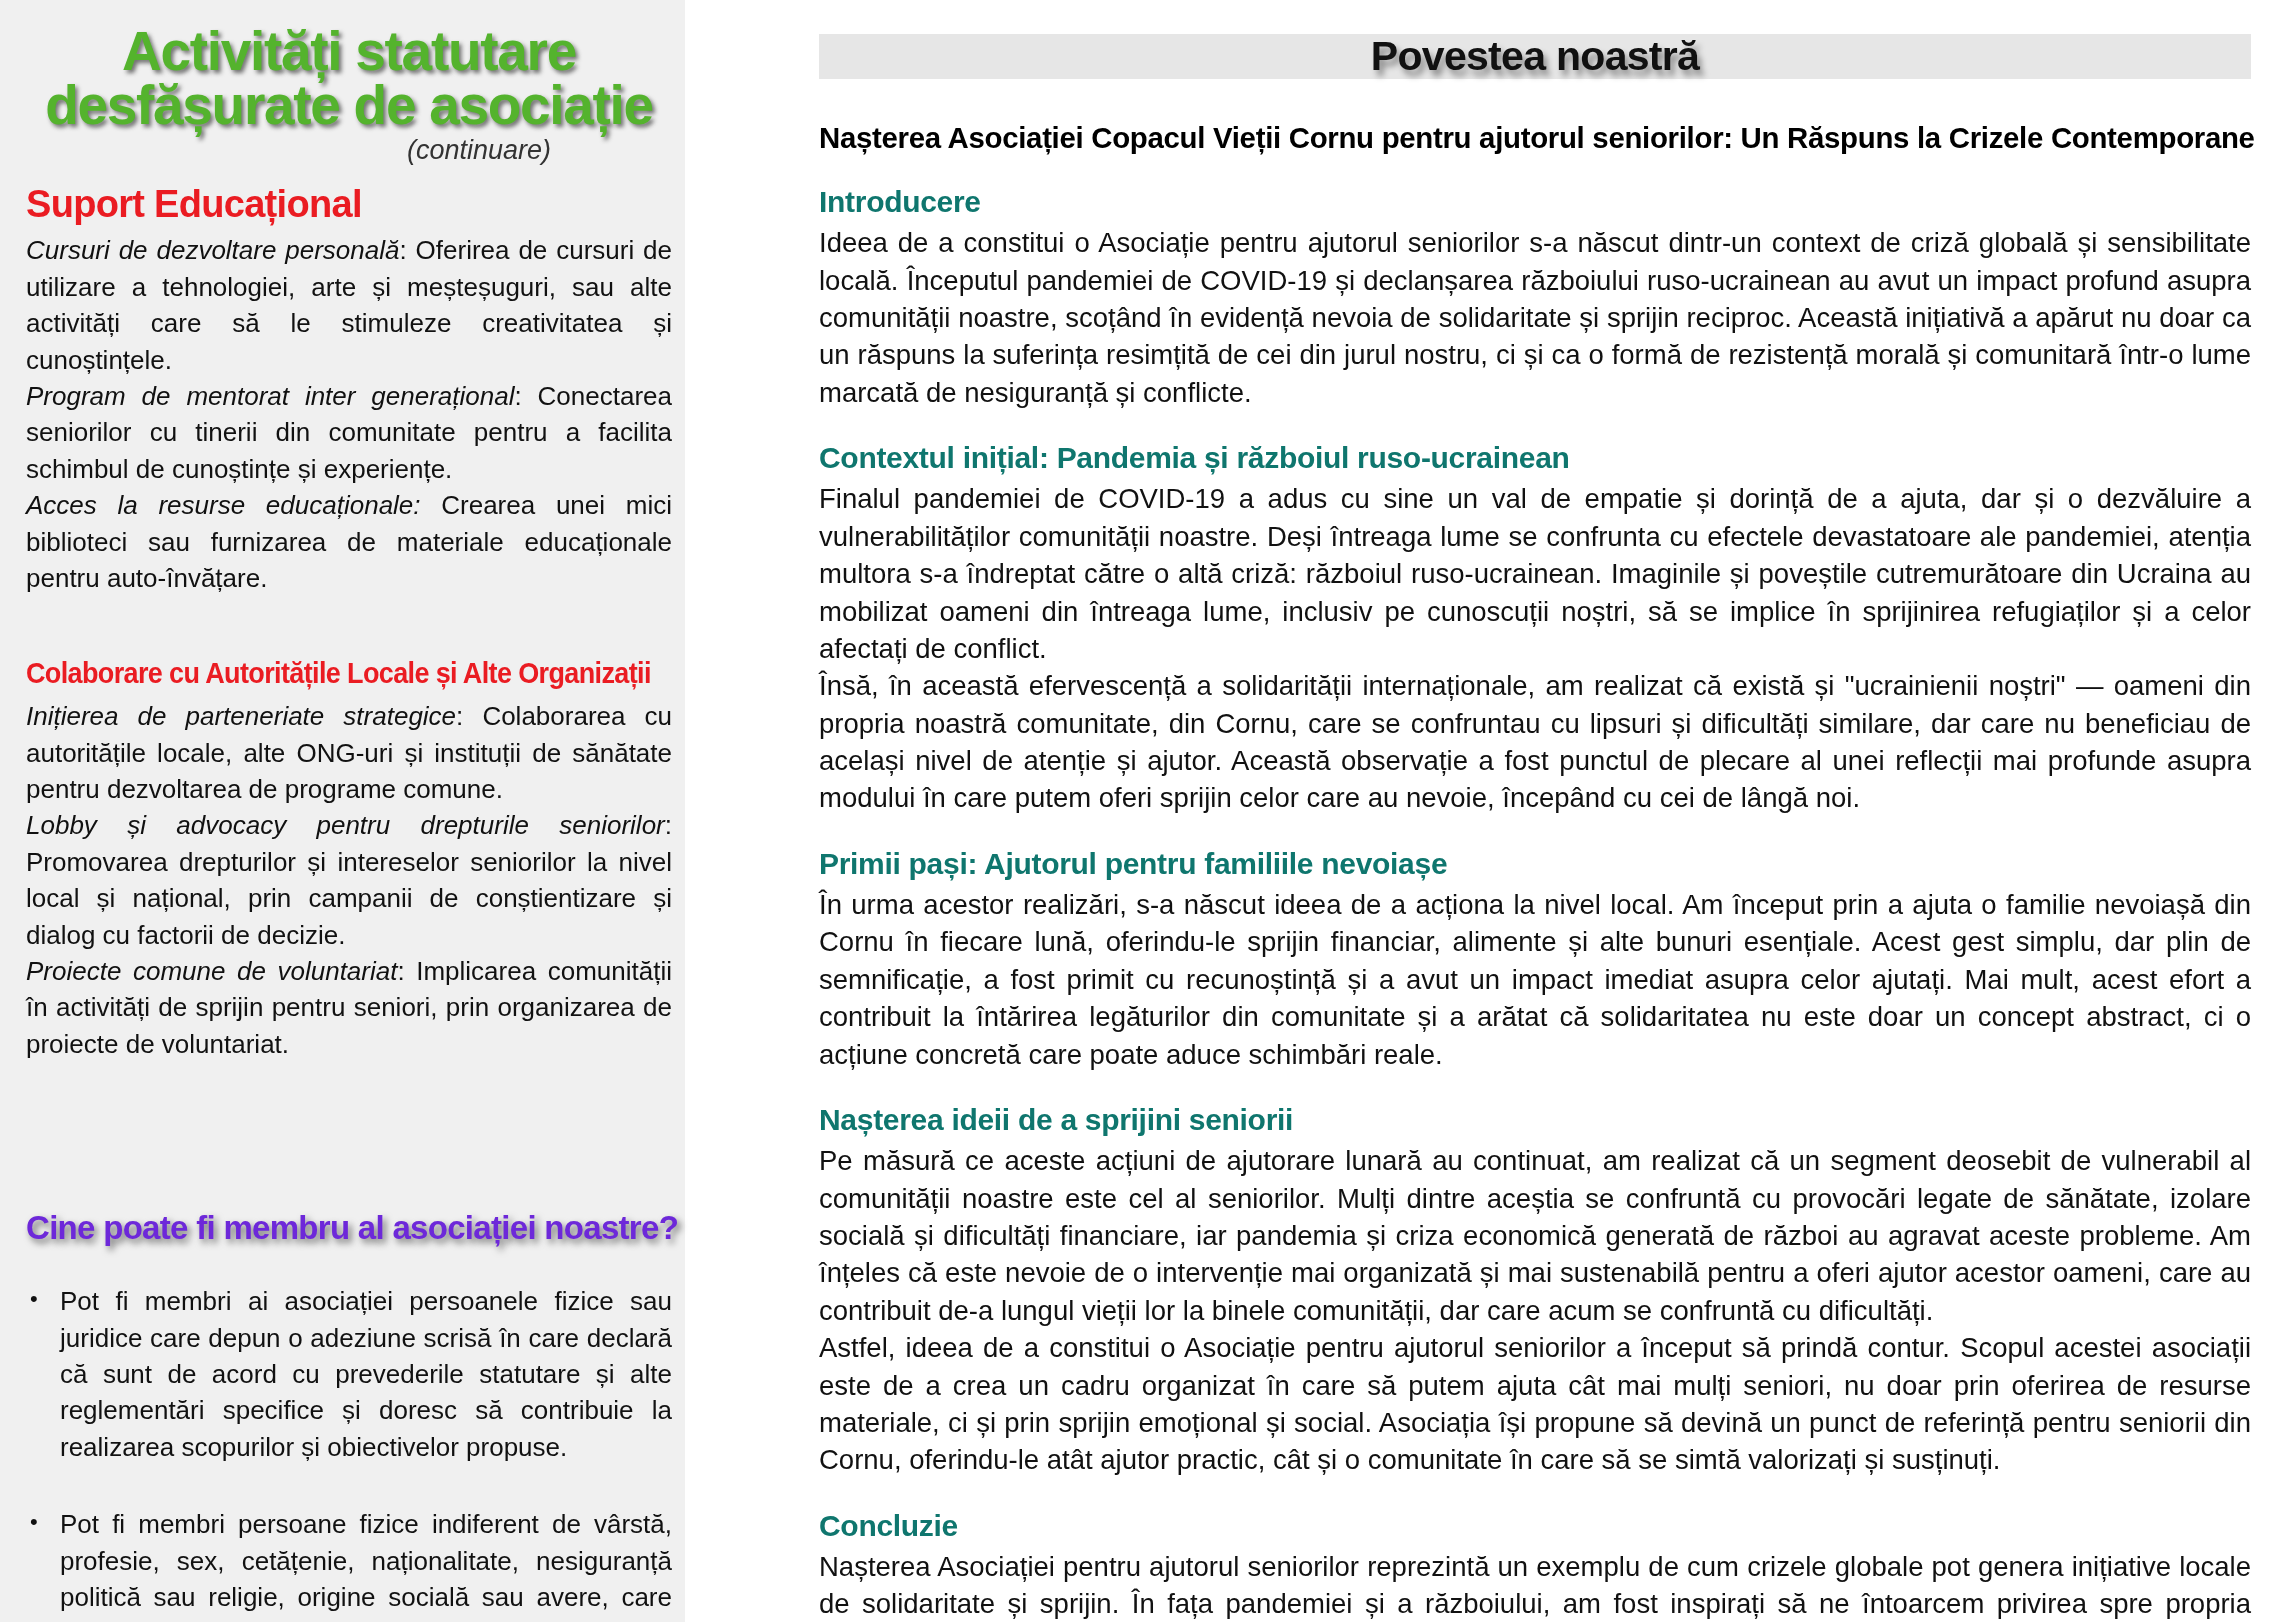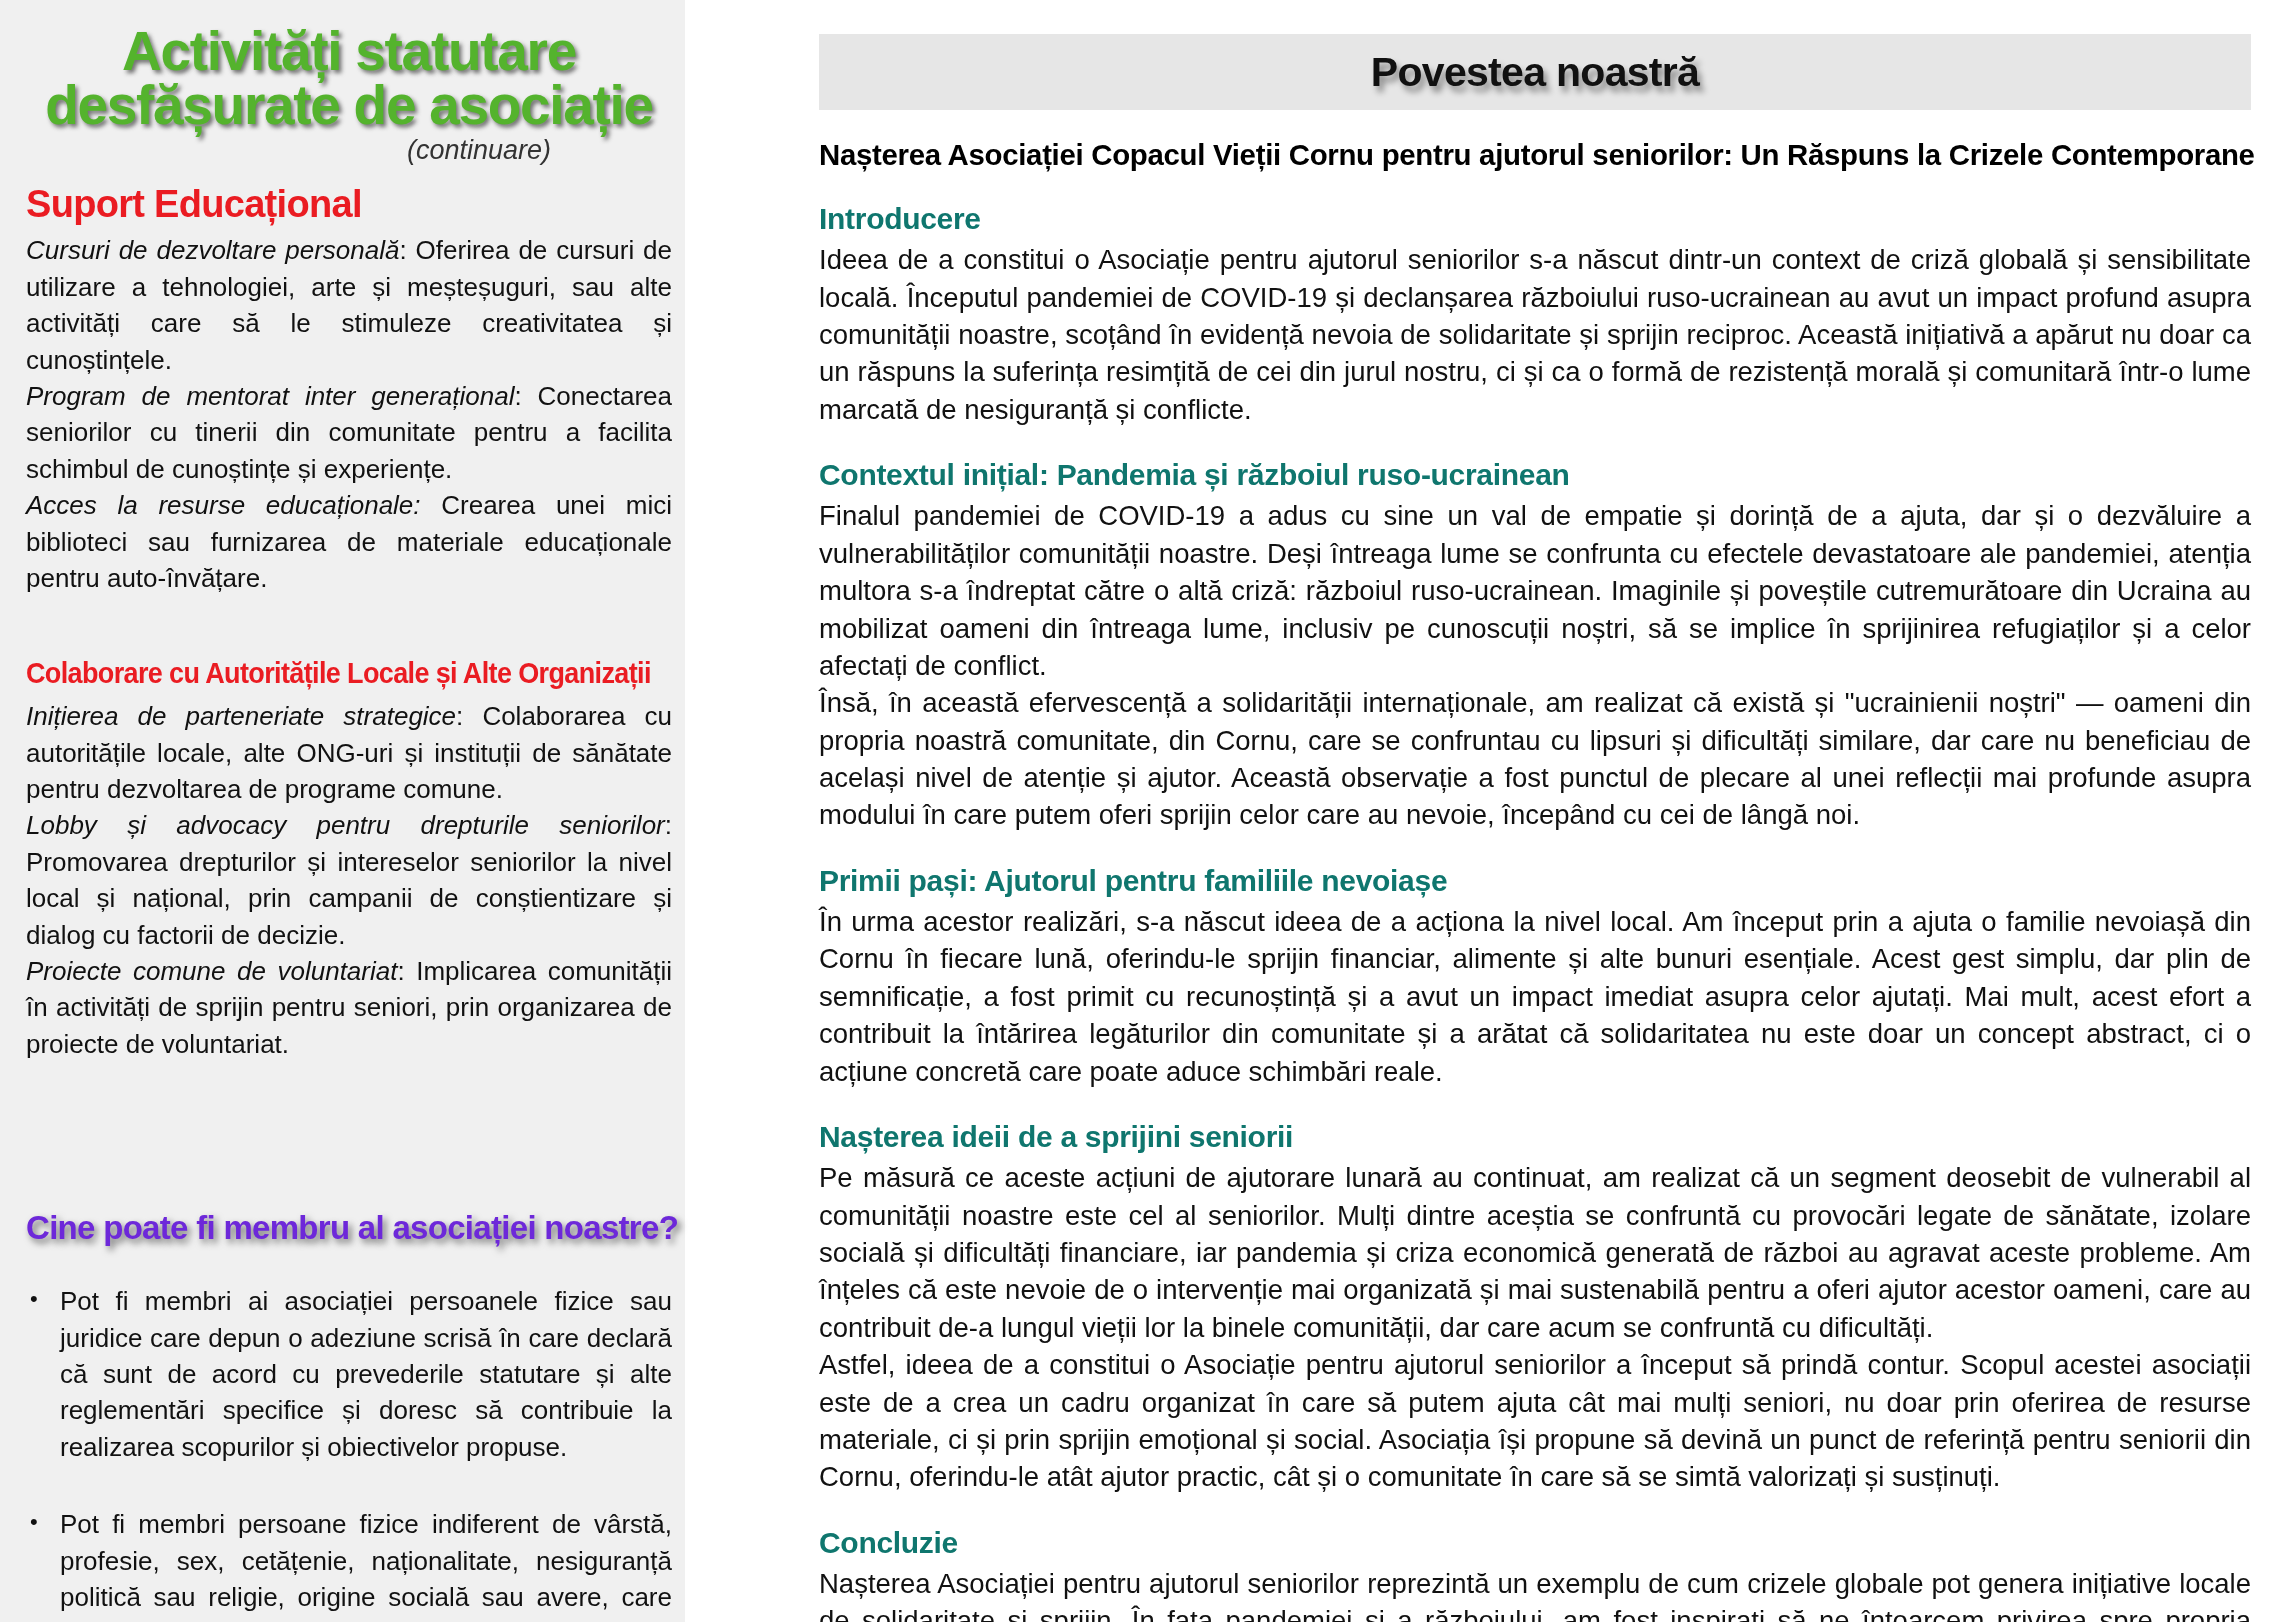--- a/index.html
+++ b/index.html
@@ -83,33 +83,33 @@
     font-size: 22px;
   }
 
   
   .right-col {
     position: absolute; left: 819px; top: 0;
     width: 1432px;
   }
   .story-banner {
     margin-top: 34px;
-    height: 76px;
+    height: 45px;
     background: #e6e6e6;
     display: flex; align-items: center; justify-content: center; text-align: right;
   }
   .story-banner-label {
     font-weight: bold;
     font-size: 41px;
     color: #111111;
     letter-spacing: -0.7px;
     text-shadow: 3.9px 5.9px 5.9px rgba(0,0,0,0.40);
   }
   .story-headline {
-    margin-top: 28px;
+    margin-top: 42px;
     font-weight: bold;
     font-size: 29.4px;
     letter-spacing: -0.3px;
     white-space: nowrap;
     color: #000000;
   }
   .story-section h3 {
     margin: 30px 0 5.2px 0;
     font-weight: bold;
     font-size: 30px;

